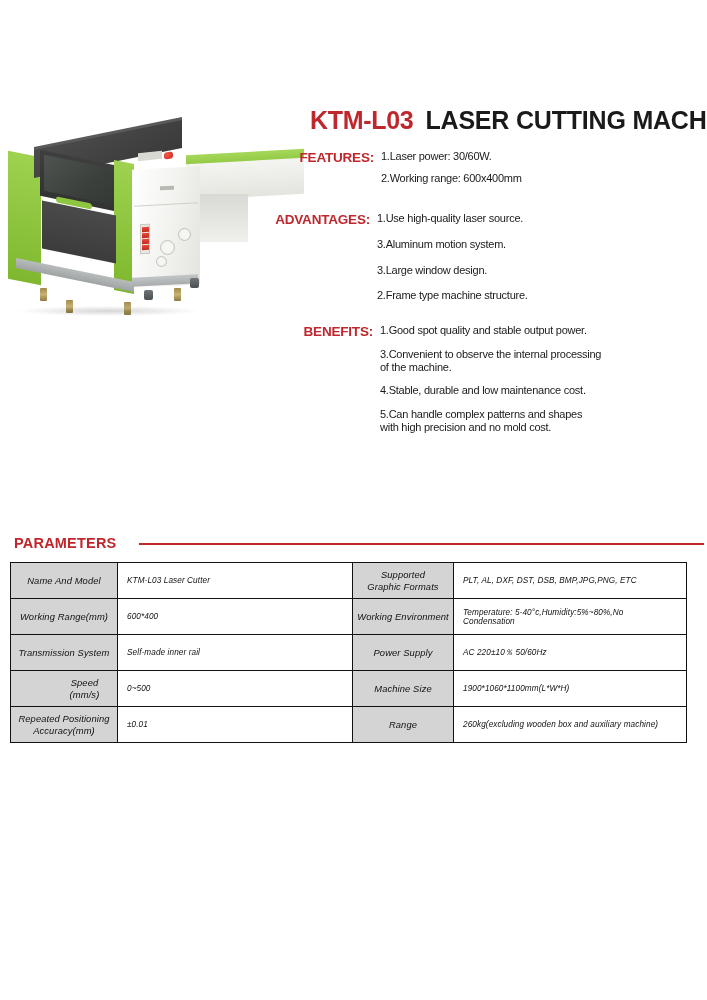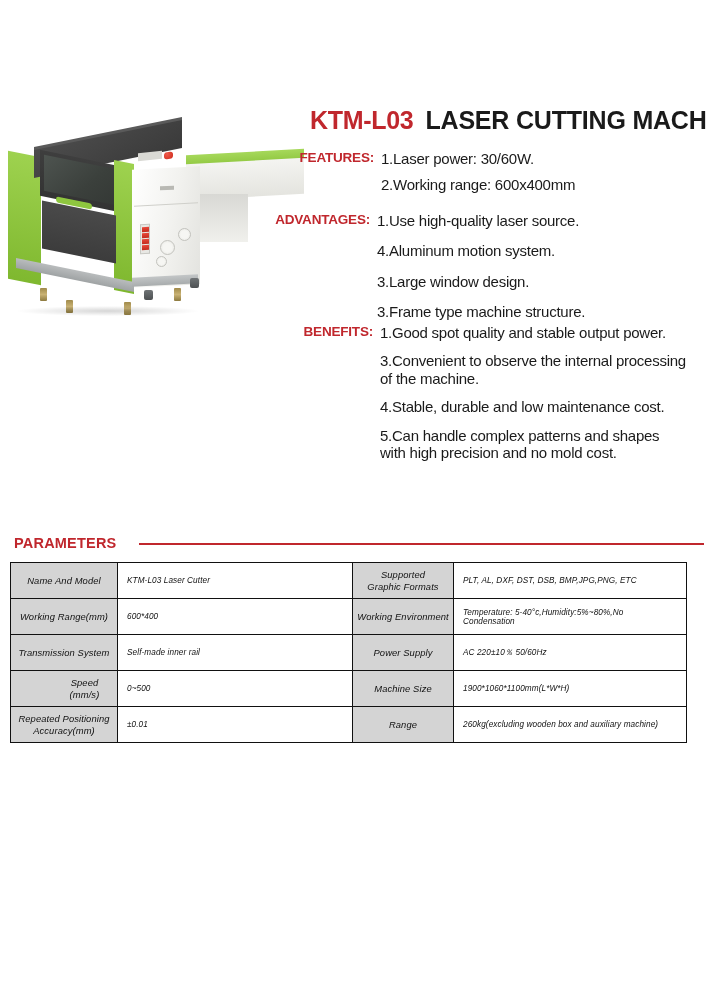--- a/index.html
+++ b/index.html
@@ -52,21 +52,21 @@
     margin-right: 7px;
     font-size: 13.5px;
     font-weight: bold;
     color: #c0272d;
     white-space: nowrap;
     letter-spacing: -0.2px;
     padding-left: 27px;
   }
 
   .spec-line {
-    font-size: 15px;
+    font-size: 11px;
     color: #1a1a1a;
     line-height: 1.16;
     letter-spacing: -0.25px;
     white-space: pre-line;
   }
 
   #features  { left: 381px; top: 150px; width: 320px; }
   #features  .spec-line + .spec-line { margin-top: 9px; }
 
   #advantages { left: 377px; top: 212px; width: 330px; }
@@ -357,23 +357,23 @@
 
   <div class="spec-block" id="features">
     <span class="spec-label">FEATURES:</span>
     <div class="spec-line">1.Laser power: 30/60W.</div>
     <div class="spec-line">2.Working range: 600x400mm</div>
   </div>
 
   <div class="spec-block" id="advantages">
     <span class="spec-label">ADVANTAGES:</span>
     <div class="spec-line">1.Use high-quality laser source.</div>
-    <div class="spec-line">4.Aluminum motion system.</div>
+    <div class="spec-line">3.Aluminum motion system.</div>
     <div class="spec-line">3.Large window design.</div>
-    <div class="spec-line">3.Frame type machine structure.</div>
+    <div class="spec-line">2.Frame type machine structure.</div>
   </div>
 
   <div class="spec-block" id="benefits">
     <span class="spec-label">BENEFITS:</span>
     <div class="spec-line">1.Good spot quality and stable output power.</div>
     <div class="spec-line">3.Convenient to observe the internal processing
 of the machine.</div>
     <div class="spec-line">4.Stable, durable and low maintenance cost.</div>
     <div class="spec-line">5.Can handle complex patterns and shapes
 with high precision and no mold cost.</div>

